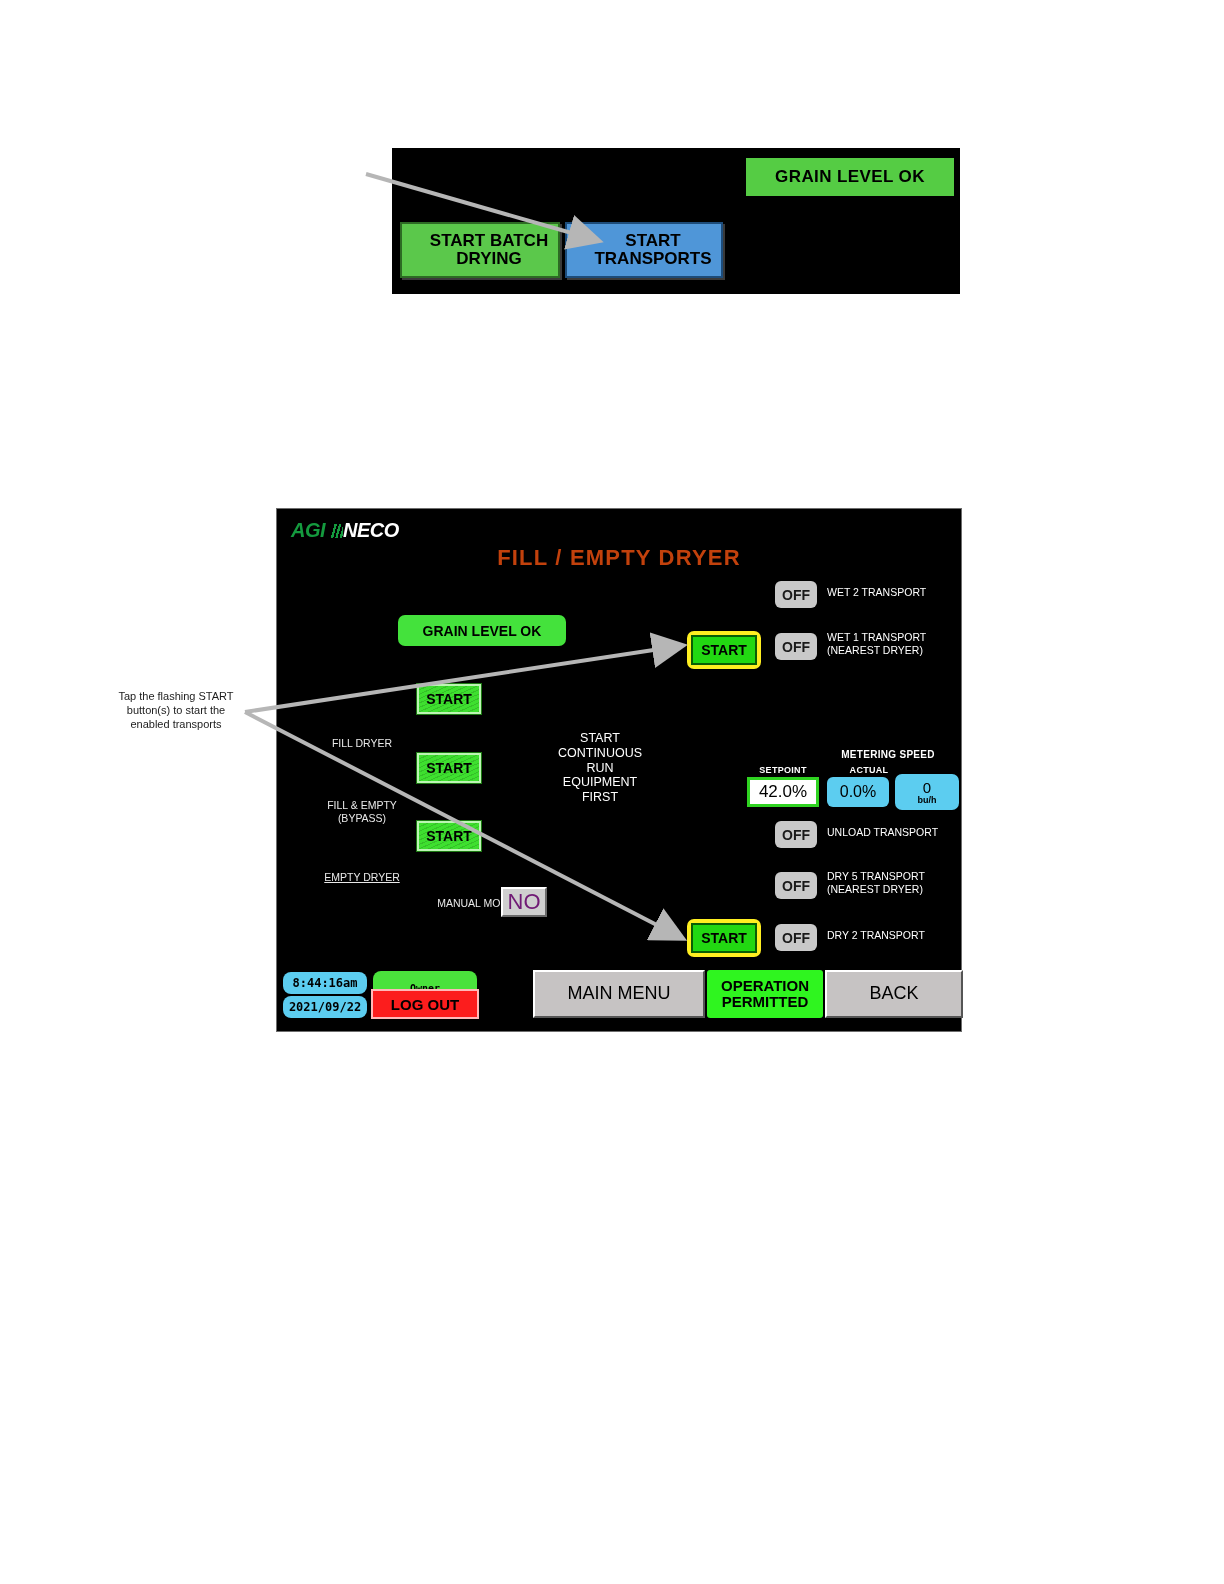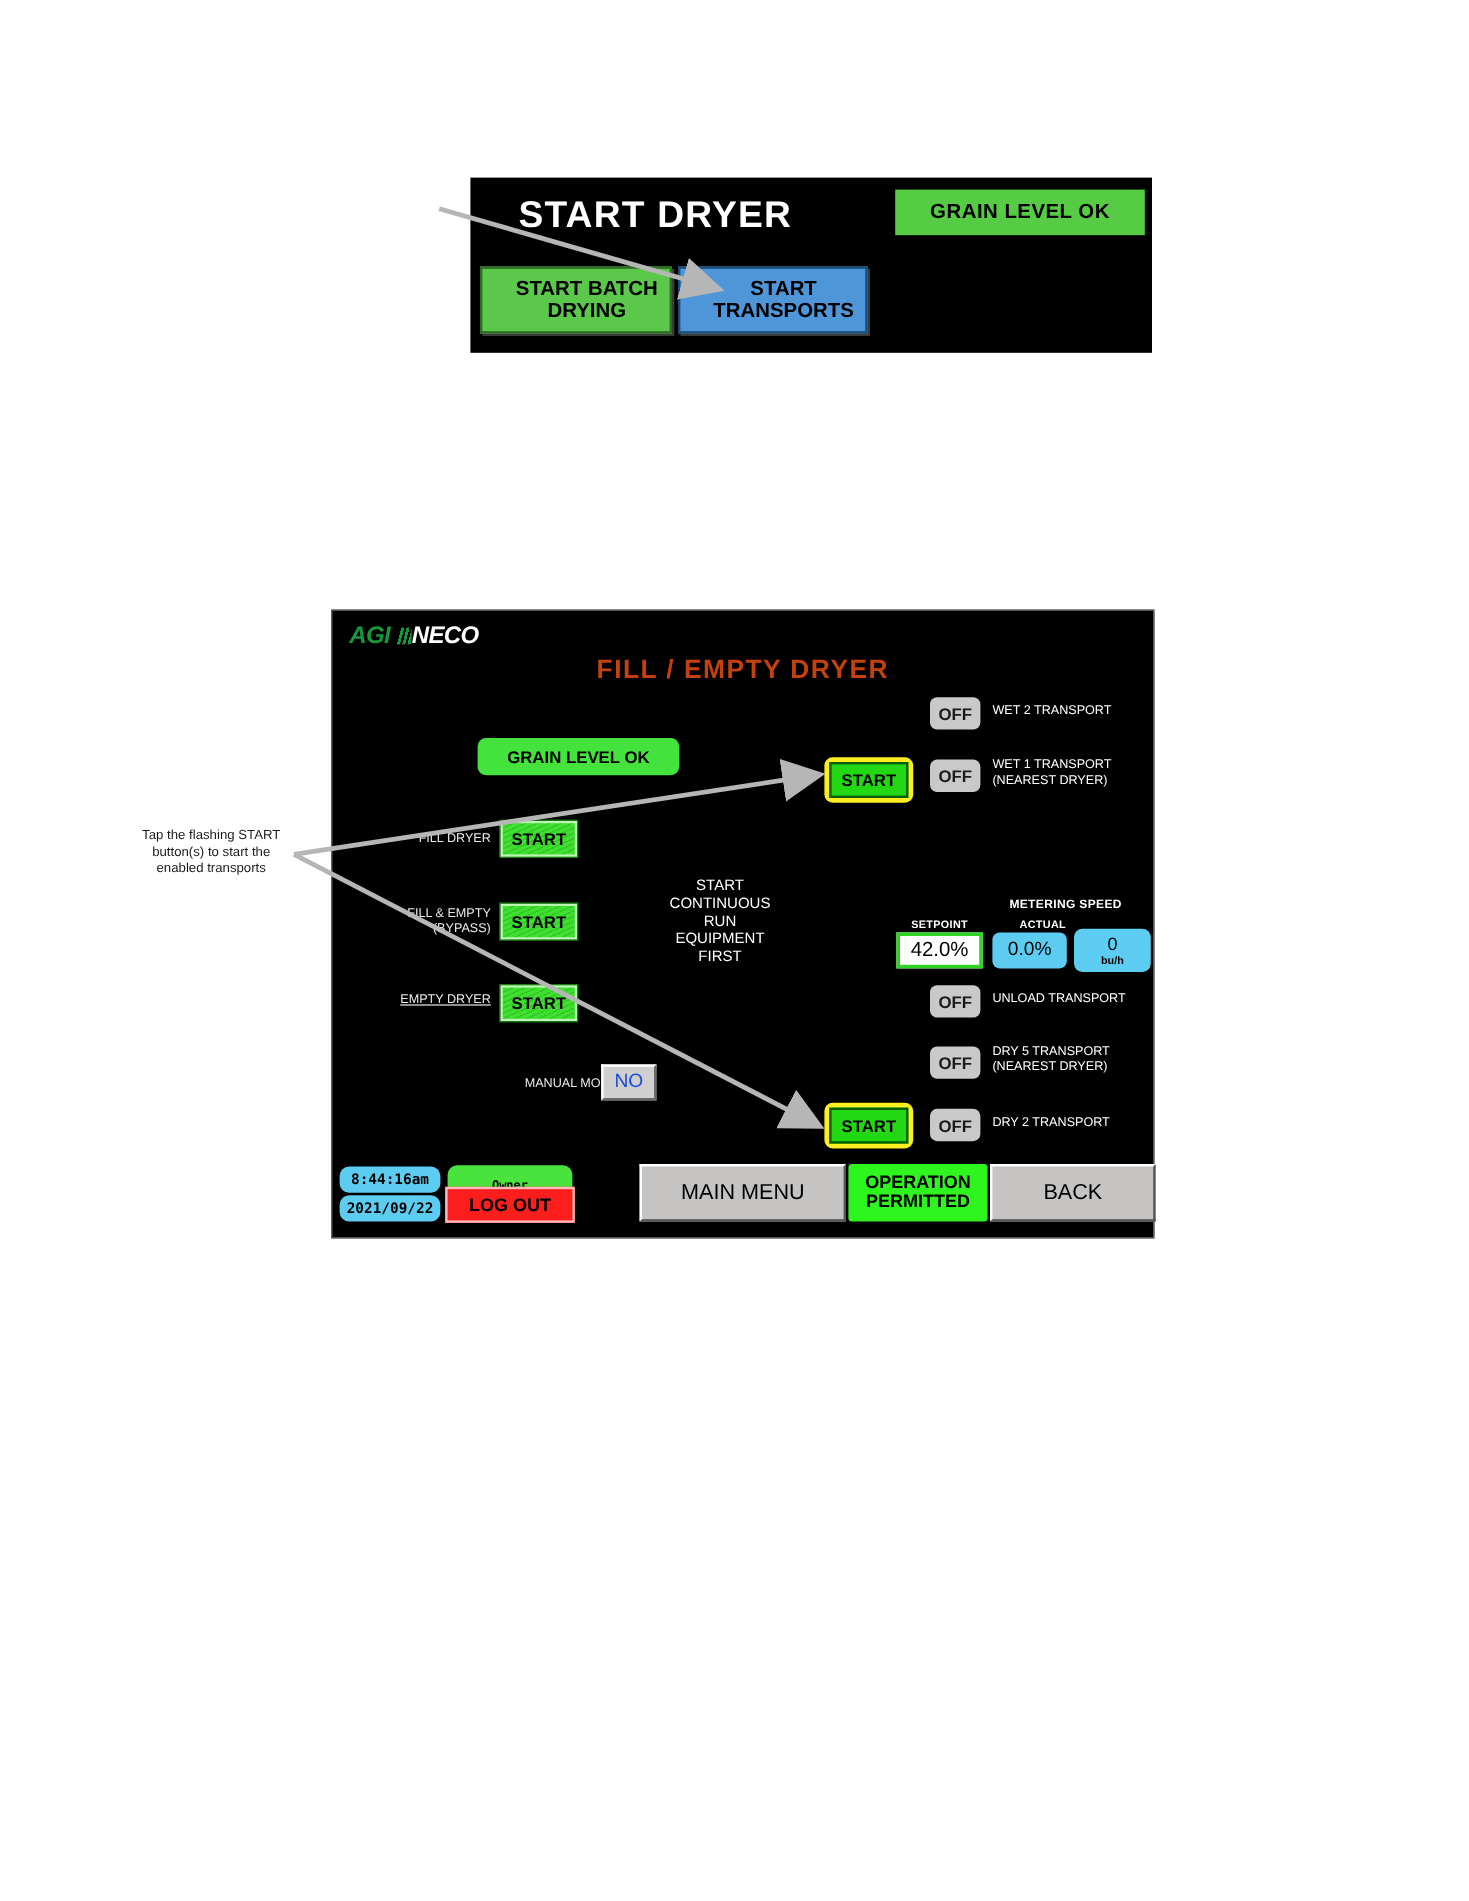--- a/index.html
+++ b/index.html
@@ -81,22 +81,22 @@
   
   #grain-level-pill{
     left:121px; top:106px; width:168px; height:31px;
     background:#44e23c; border-radius:7px;
     display:flex;align-items:center;justify-content:center;
     font-size:14px; font-weight:bold; color:#000;
   }
 
   
   .row-label{
-    color:#e9e9e9; font-size:10.5px; text-align:right;
-    line-height:1.22; white-space:pre-line;
+    color:#e9e9e9; font-size:10.5px; text-align:center;
+    line-height:1.22; white-space:pre-line;margin-top:44px;
   }
 
   
   .start-green{
     width:64px;height:30px;
     background:
       repeating-linear-gradient(-24deg, rgba(0,0,0,.14) 0 1px, transparent 1px 4px),
       #3ee02f;
     border:2px solid #bdf5b4;
     outline:1px solid #1d7a13;
@@ -179,21 +179,21 @@
   #manual-label{
     left:128px; top:388px; width:110px; text-align:right;
     color:#e9e9e9; font-size:10.5px;
   }
   #manual-box{
     left:224px; top:378px; width:46px; height:30px;
     background:#cfcfcf;
     border:2px solid #ffffff; border-right-color:#6a6a6a; border-bottom-color:#6a6a6a;
     box-sizing:border-box;
     display:flex;align-items:center;justify-content:center;
-    font-size:16px;color:#1d4ed8;
+    font-size:22px;color:#701a75;
   }
 
   
   .mini-pill{
     background:#5ccdf0; border-radius:8px;
     display:flex;align-items:center;justify-content:center;
     font-size:12px; font-weight:bold; color:#000;
     font-family:"DejaVu Sans Mono", monospace;
   }
   #time-pill{left:6px; top:463px; width:84px; height:22px;}
@@ -236,21 +236,20 @@
   #annotation{
     left:106px; top:690px; width:140px;
     text-align:center; color:#1c1c1c; font-size:11px; line-height:1.25;
   }
   #arrows{left:0;top:0;width:1224px;height:1584px;pointer-events:none;}
 </style>
 </head>
 <body>
 
 <div class="abs" id="top-figure">
-  <div class="abs" id="top-title">START DRYER</div>
   <div class="abs" id="top-grain-badge">GRAIN LEVEL OK</div>
   <div class="abs top-btn" id="top-btn-batch">START BATCH
 DRYING</div>
   <div class="abs top-btn" id="top-btn-transports">START
 TRANSPORTS</div>
 </div>
 
 <div class="abs" id="hmi-panel">
 
   <div class="abs" id="logo">

